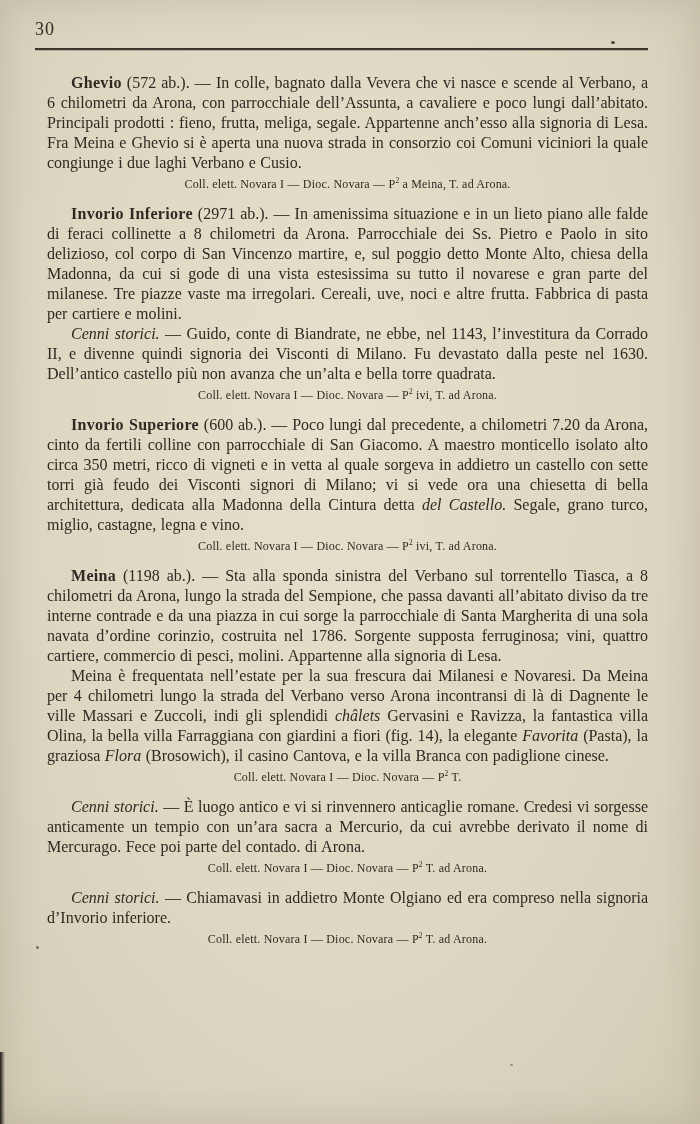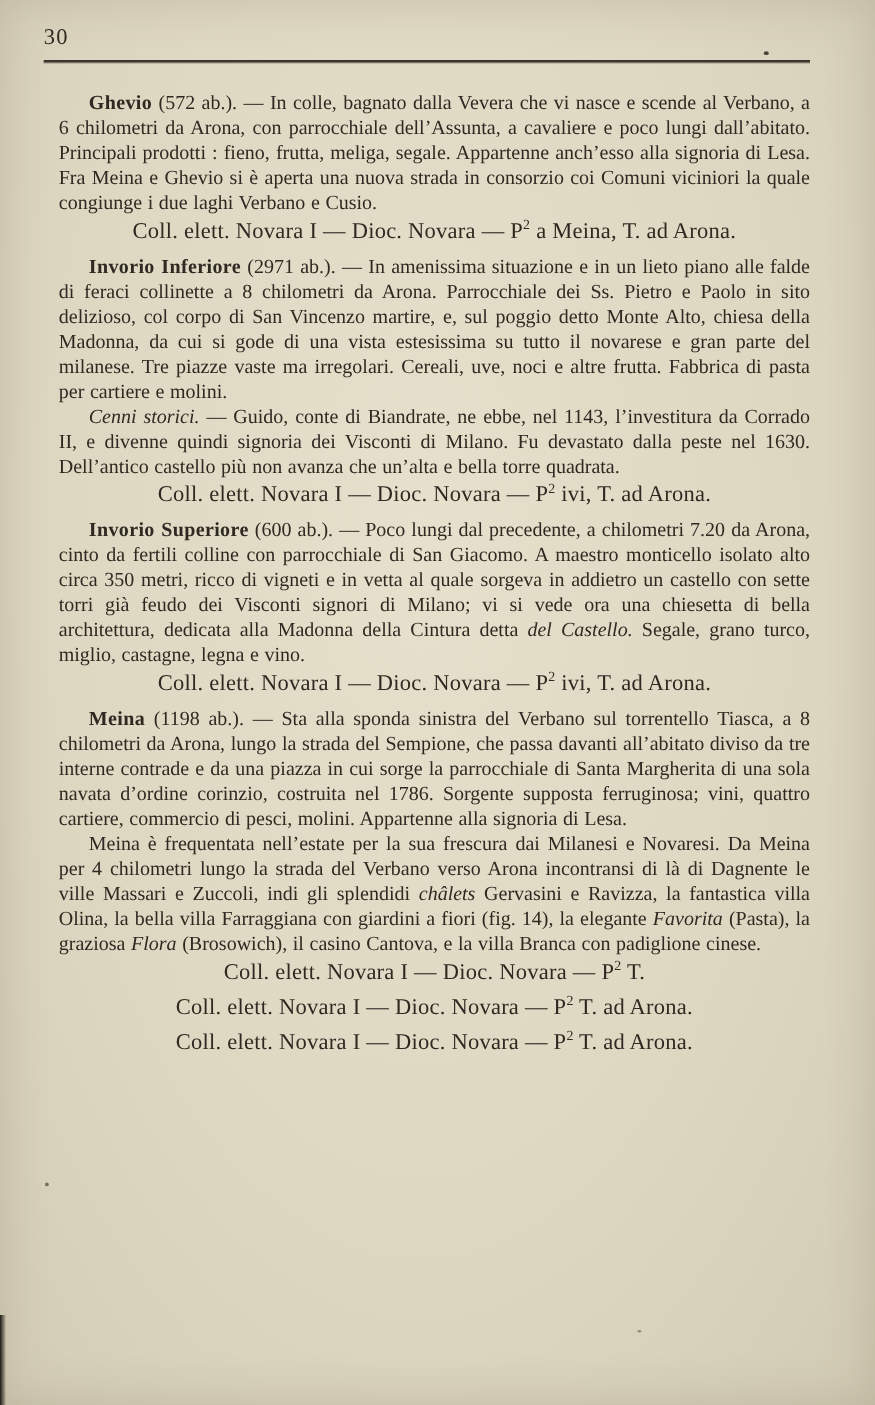--- a/index.html
+++ b/index.html
@@ -47,21 +47,21 @@
   p.body {
     margin: 0;
     font-size: 16px; line-height: 20px;
     text-align: justify; text-indent: 24px;
     word-spacing: 0.5px;
   }
   p.body .b { font-weight: bold; letter-spacing: 0.3px; }
   p.body .i, .i { font-style: italic; }
   p.colophon {
     margin: 3px 0 0 0;
-    font-size: 18px; line-height: 17px;
+    font-size: 12px; line-height: 17px;
     text-align: center; letter-spacing: 0.2px;
   }
   sup { font-size: 0.62em; line-height: 0; vertical-align: super; }
 </style>
 </head>
 <body>
 
 <div class="page">
 
   <header class="pagehead">
@@ -88,24 +88,26 @@
       <p class="colophon"><span>Coll. elett. Novara I — Dioc. Novara — P</span><sup>2</sup><span> ivi, T. ad Arona.</span></p>
     </section>
 
     <section class="entry">
       <p class="body"><span class="b">Meina</span><span> (1198 ab.). — Sta alla sponda sinistra del Verbano sul torrentello Tiasca, a 8 chilometri da Arona, lungo la strada del Sempione, che passa davanti all’abitato diviso da tre interne contrade e da una piazza in cui sorge la parrocchiale di Santa Margherita di una sola navata d’ordine corinzio, costruita nel 1786. Sorgente supposta ferruginosa; vini, quattro cartiere, commercio di pesci, molini. Appartenne alla signoria di Lesa.</span></p>
       <p class="body"><span>Meina è frequentata nell’estate per la sua frescura dai Milanesi e Novaresi. Da Meina per 4 chilometri lungo la strada del Verbano verso Arona incontransi di là di Dagnente le ville Massari e Zuccoli, indi gli splendidi </span><span class="i">châlets</span><span> Gervasini e Ravizza, la fantastica villa Olina, la bella villa Farraggiana con giardini a fiori (fig. 14), la elegante </span><span class="i">Favorita</span><span> (Pasta), la graziosa </span><span class="i">Flora</span><span> (Brosowich), il casino Cantova, e la villa Branca con padiglione cinese.</span></p>
       <p class="colophon"><span>Coll. elett. Novara I — Dioc. Novara — P</span><sup>2</sup><span> T.</span></p>
     </section>
 
     <section class="entry">
+      <p class="body"><span class="i">Cenni storici.</span><span> — È luogo antico e vi si rinvennero anticaglie romane. Credesi vi sorgesse anticamente un tempio con un’ara sacra a Mercurio, da cui avrebbe derivato il nome di Mercurago. Fece poi parte del contado. di Arona.</span></p>
       <p class="colophon"><span>Coll. elett. Novara I — Dioc. Novara — P</span><sup>2</sup><span> T. ad Arona.</span></p>
     </section>
 
     <section class="entry">
+      <p class="body"><span class="i">Cenni storici.</span><span> — Chiamavasi in addietro Monte Olgiano ed era compreso nella signoria d’Invorio inferiore.</span></p>
       <p class="colophon"><span>Coll. elett. Novara I — Dioc. Novara — P</span><sup>2</sup><span> T. ad Arona.</span></p>
     </section>
 
   </main>
 
   <div class="edge-bar"></div>
   <div class="speck speck-1"></div>
   <div class="speck speck-2"></div>
   <div class="speck speck-3"></div>
 

